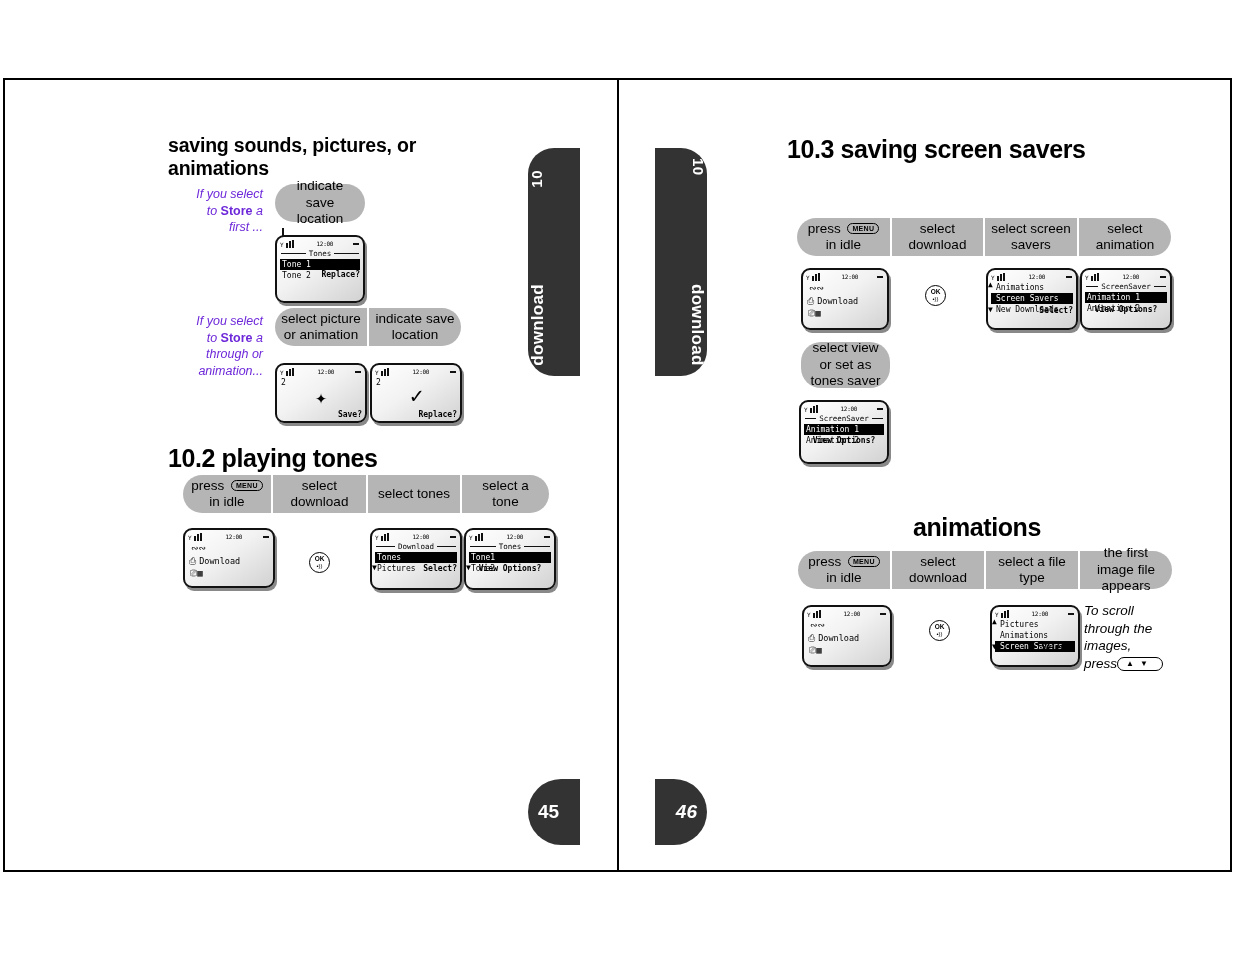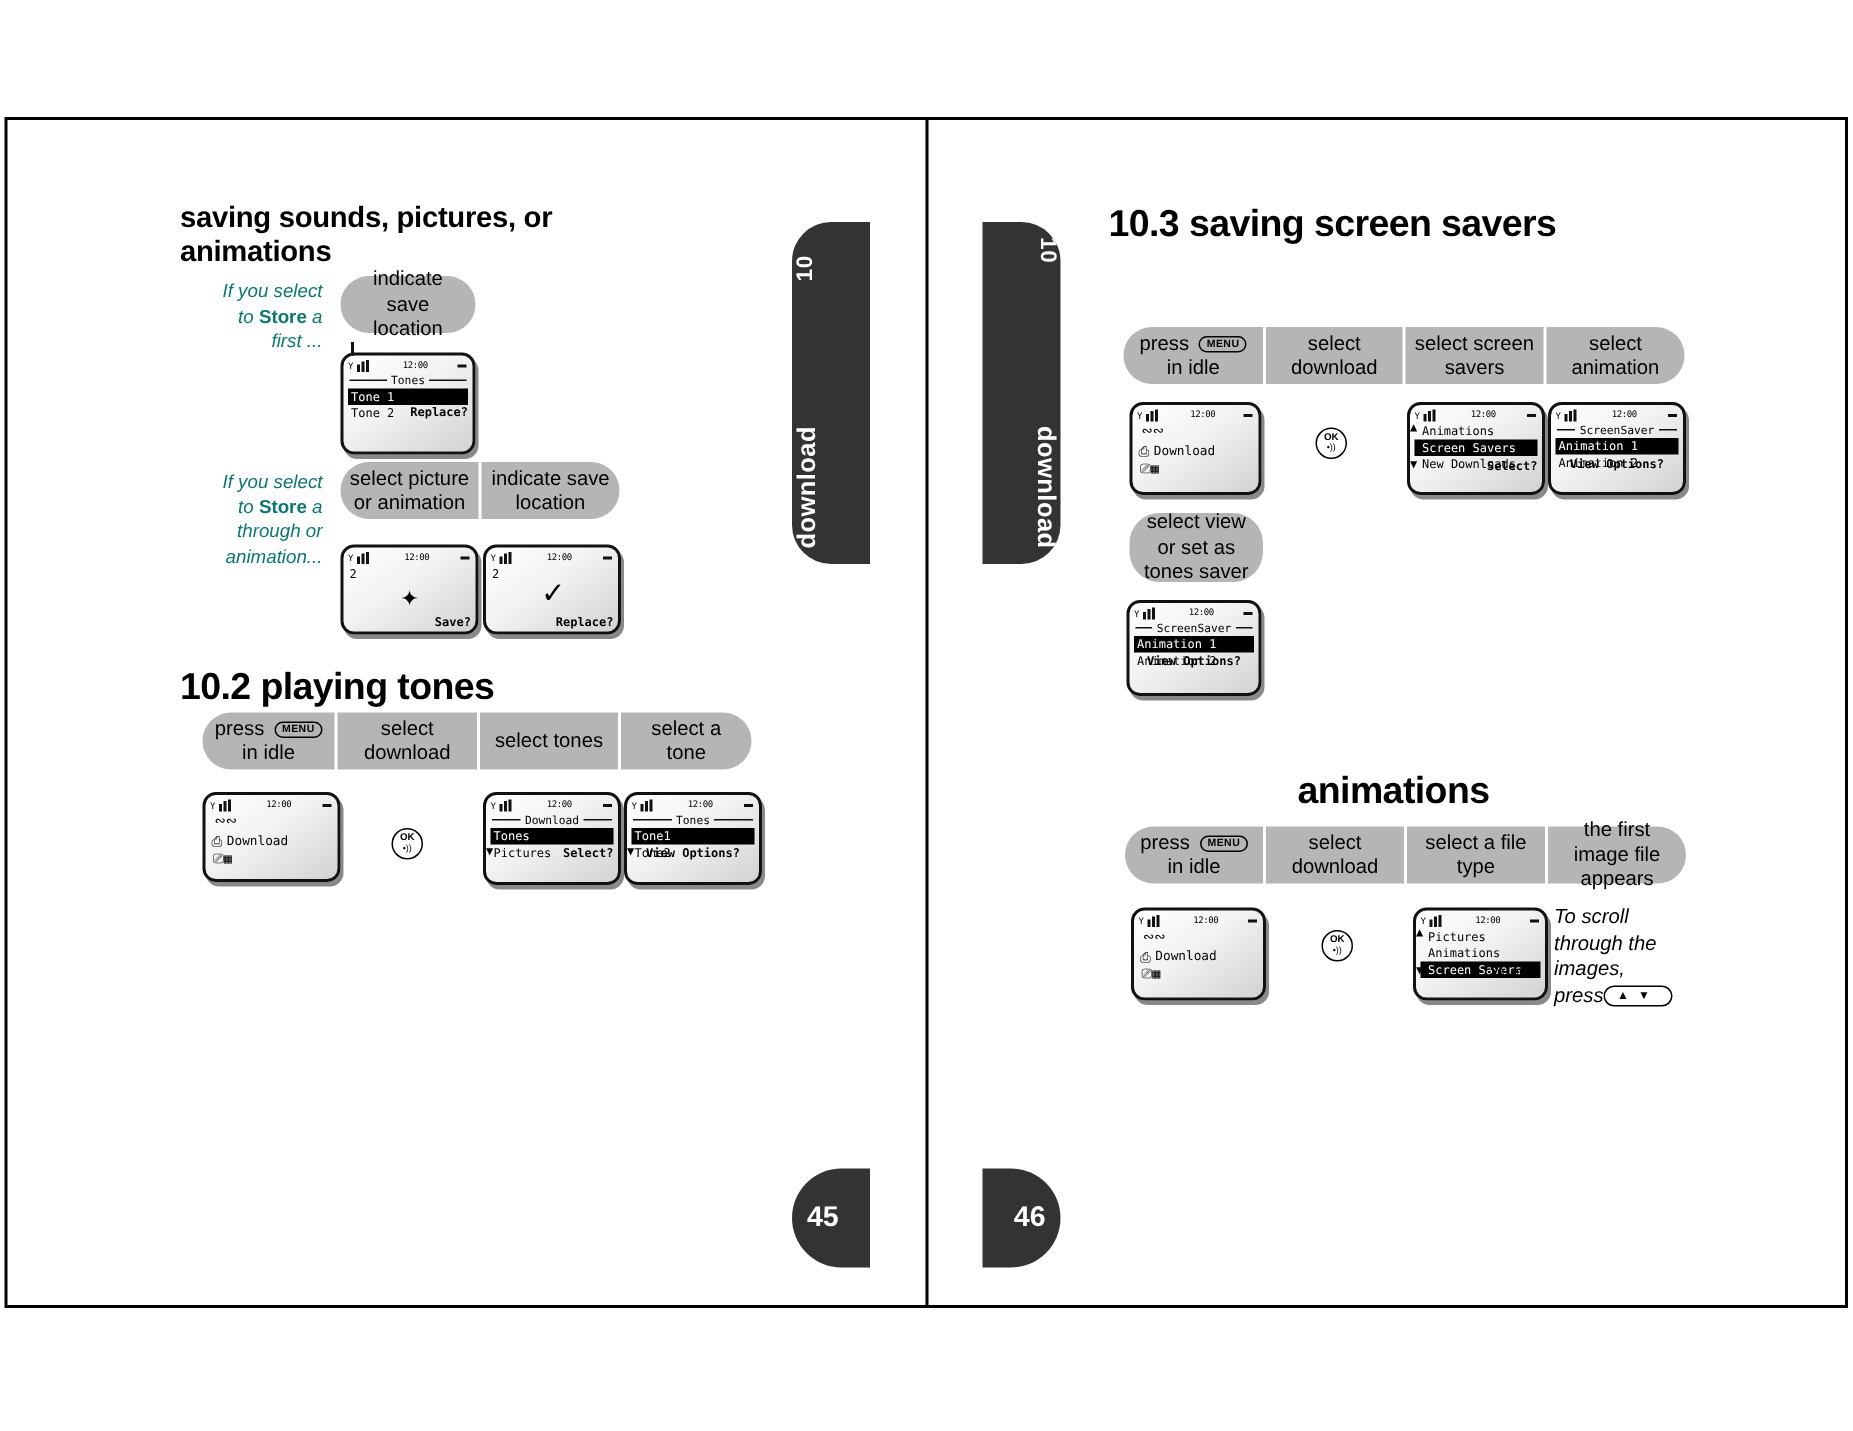--- a/index.html
+++ b/index.html
@@ -20,21 +20,21 @@
     border:2px solid #000;
     background:#fff;
   }
   #gutter {
     position:absolute;
     left:617px; top:78px;
     width:2px; height:794px;
     background:#000;
   }
 
-  .page { position:absolute; top:0; height:100%; }
+  .page { position:absolute; top:0; height:100%;margin-left:48px; }
   #page-left  { left:0px;   width:615px; }
   #page-right { left:619px; width:614px; }
 
   
   .side-tab {
     position:absolute;
     width:52px;
     background:#333333;
     color:#fff;
     font-weight:bold;
@@ -69,21 +69,21 @@
   .page-num {
     position:absolute;
     width:52px; height:66px;
     background:#333333;
     color:#fff;
     font-size:19px; font-weight:bold;
     display:flex; align-items:center;
     top:779px;
   }
   #pnum-left  { left:528px; border-radius:33px 0 0 33px; justify-content:flex-start; padding-left:10px; }
-  #pnum-right { left:655px; border-radius:0 33px 33px 0; justify-content:flex-end;  padding-right:10px; }
+  #pnum-right { left:655px; border-radius:0 33px 33px 0; justify-content:flex-end;  padding-right:10px;font-style:italic; }
 
   
   .h-sub {
     position:absolute;
     font-size:19.5px; font-weight:bold; color:#000;
     line-height:1.18;
     letter-spacing:-0.2px;
   }
   .h-num {
     position:absolute;
@@ -91,21 +91,21 @@
     line-height:1.18;
     letter-spacing:-0.4px;
   }
   .note-ital {
     position:absolute;
     font-size:14.5px; font-style:italic; color:#000;
     line-height:1.3;
   }
   .side-ital {
     position:absolute;
-    font-size:12.5px; font-style:italic; color:#0f766e;
+    font-size:12.5px; font-style:italic; color:#6d28d9;
     line-height:1.32; text-align:right;
   }
   .side-ital b { font-style:normal; font-weight:bold; }
 
   
   .pillrow { position:absolute; display:flex; }
   .pill {
     background:#b5b5b5;
     color:#000;
     font-size:13.5px;

